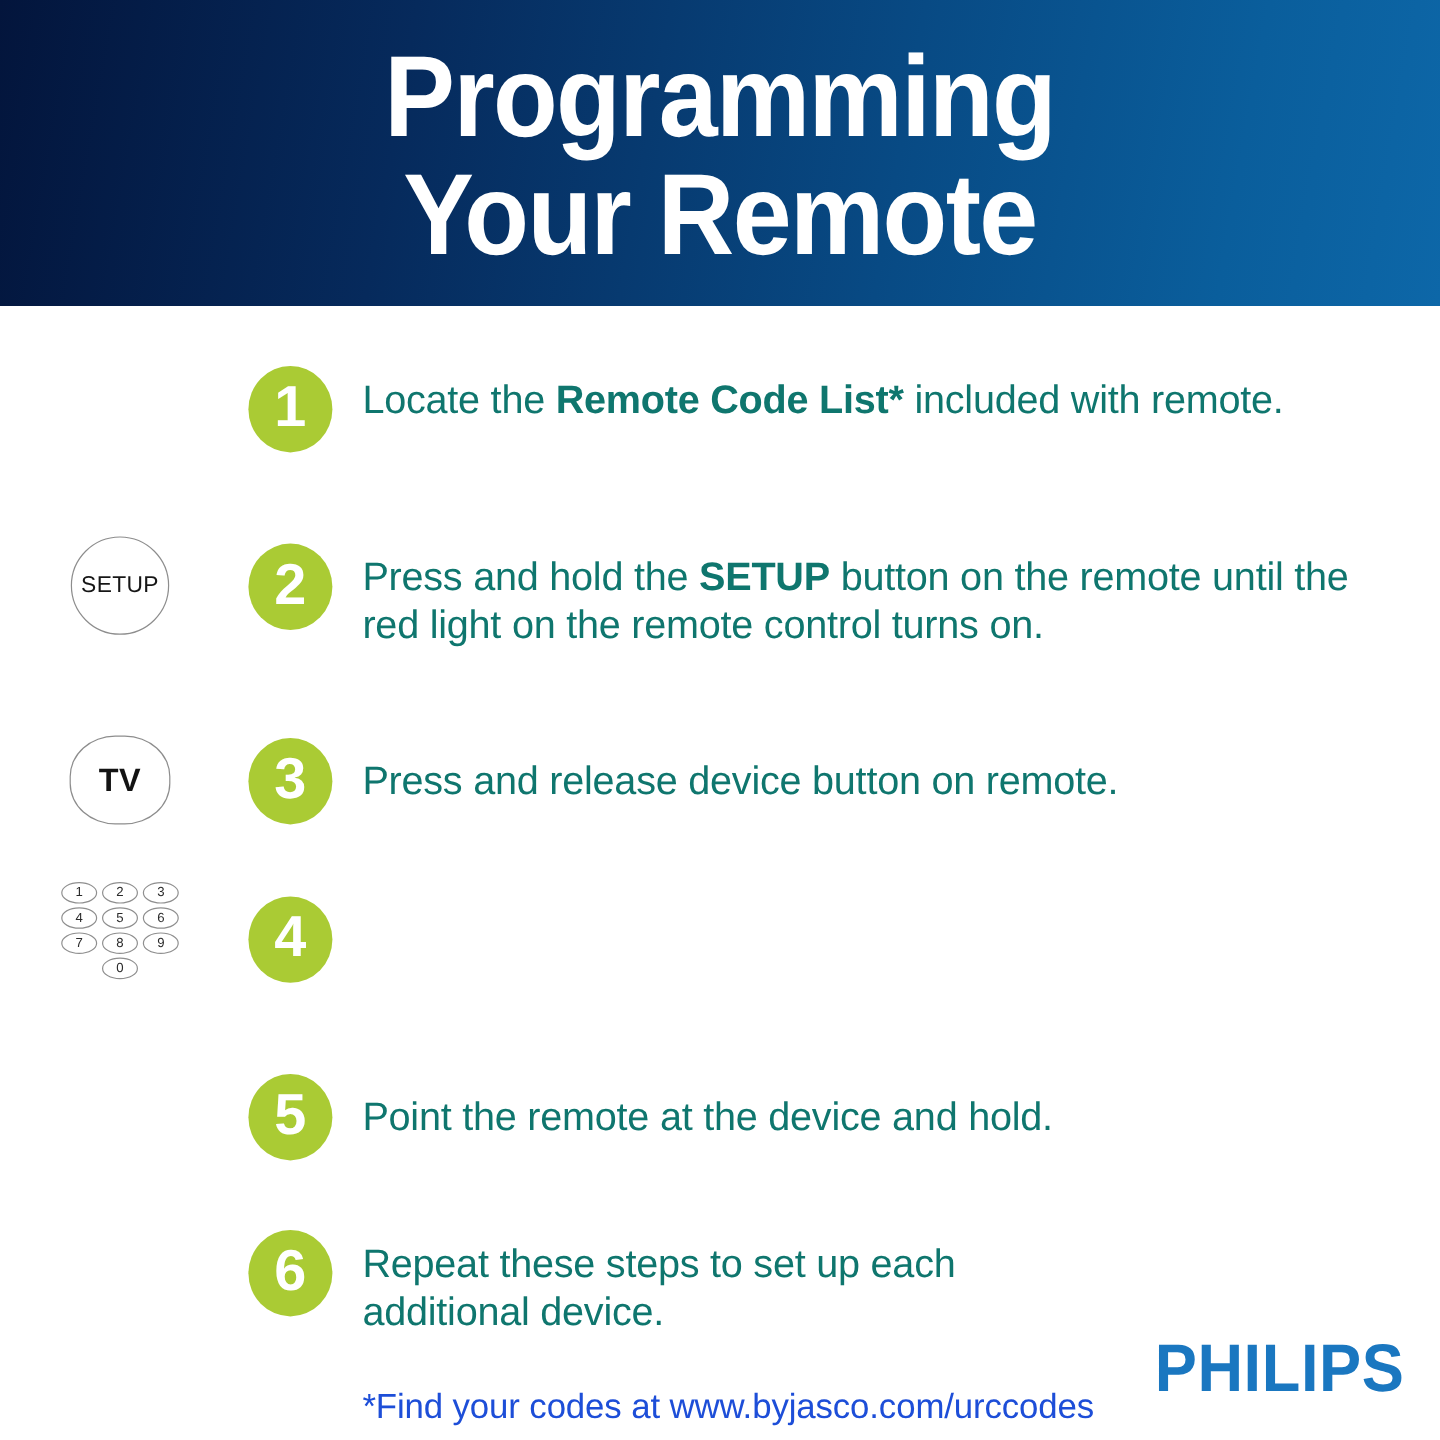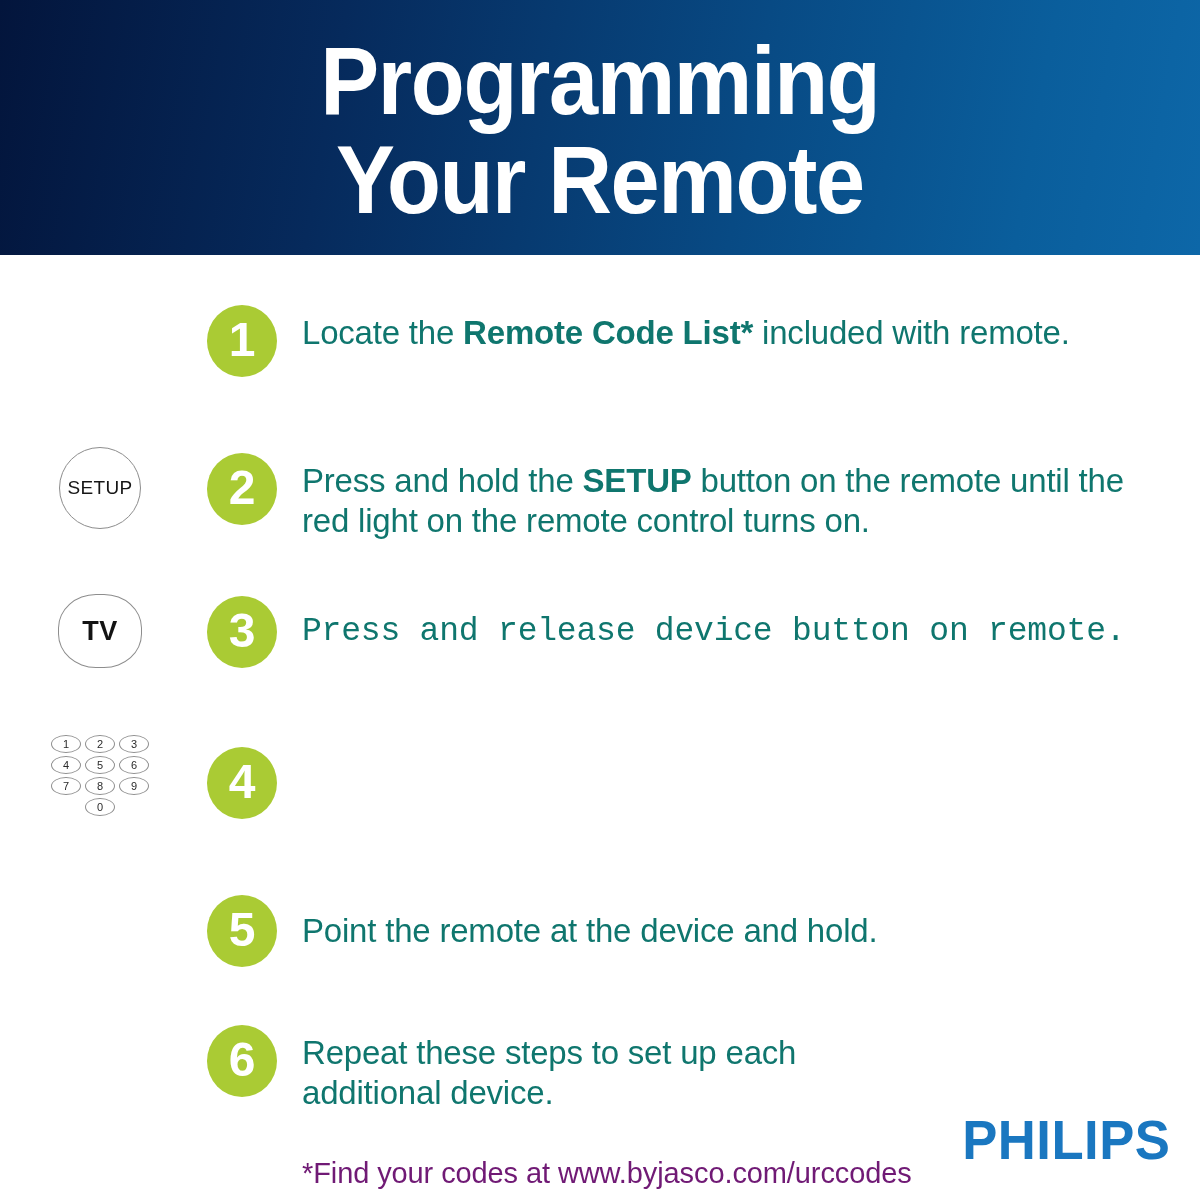--- a/index.html
+++ b/index.html
@@ -167,21 +167,21 @@
     font-size:11px;
     color:#2a2a2a;
     line-height:1;
   }
 
   
   .footnote {
     position:absolute;
     left:302px;
     top:1156px;
-    color:#701a75;
+    color:#1d4ed8;
     font-family:"Liberation Sans", sans-serif;
     font-size:29px;
     line-height:34px;
     letter-spacing:-0.1px;
   }
 
   .brand-logo {
     position:absolute;
     right:30px;
     top:1112px;
@@ -219,28 +219,28 @@
         <div class="key-setup">
           <span>SETUP</span>
         </div>
       </div>
       <div class="bullet" style="top:16px;">2</div>
       <div class="step-text" style="top:8px;margin-top:16px;">
         <span>Press and hold the </span><b>SETUP</b><span> button on the remote until the red light on the remote control turns on.</span>
       </div>
     </div>
 
-    <div class="step-row" style="top:321px; height:110px;">
+    <div class="step-row" style="top:340px; height:110px;">
       <div class="step-icon-slot" style="top:18px;">
         <div class="key-tv">
           <span>TV</span>
         </div>
       </div>
       <div class="bullet" style="top:20px;">3</div>
-      <div class="step-text" style="top:36px;font-family:Liberation Mono, monospace;">
+      <div class="step-text" style="top:36px;">
         <span>Press and release device button on remote.</span>
       </div>
     </div>
 
     <div class="step-row" style="top:480px; height:130px;">
       <div class="step-icon-slot" style="top:0px;">
         <div class="keypad">
           <div class="keypad-row">
             <div class="keypad-key">1</div>
             <div class="keypad-key">2</div>

